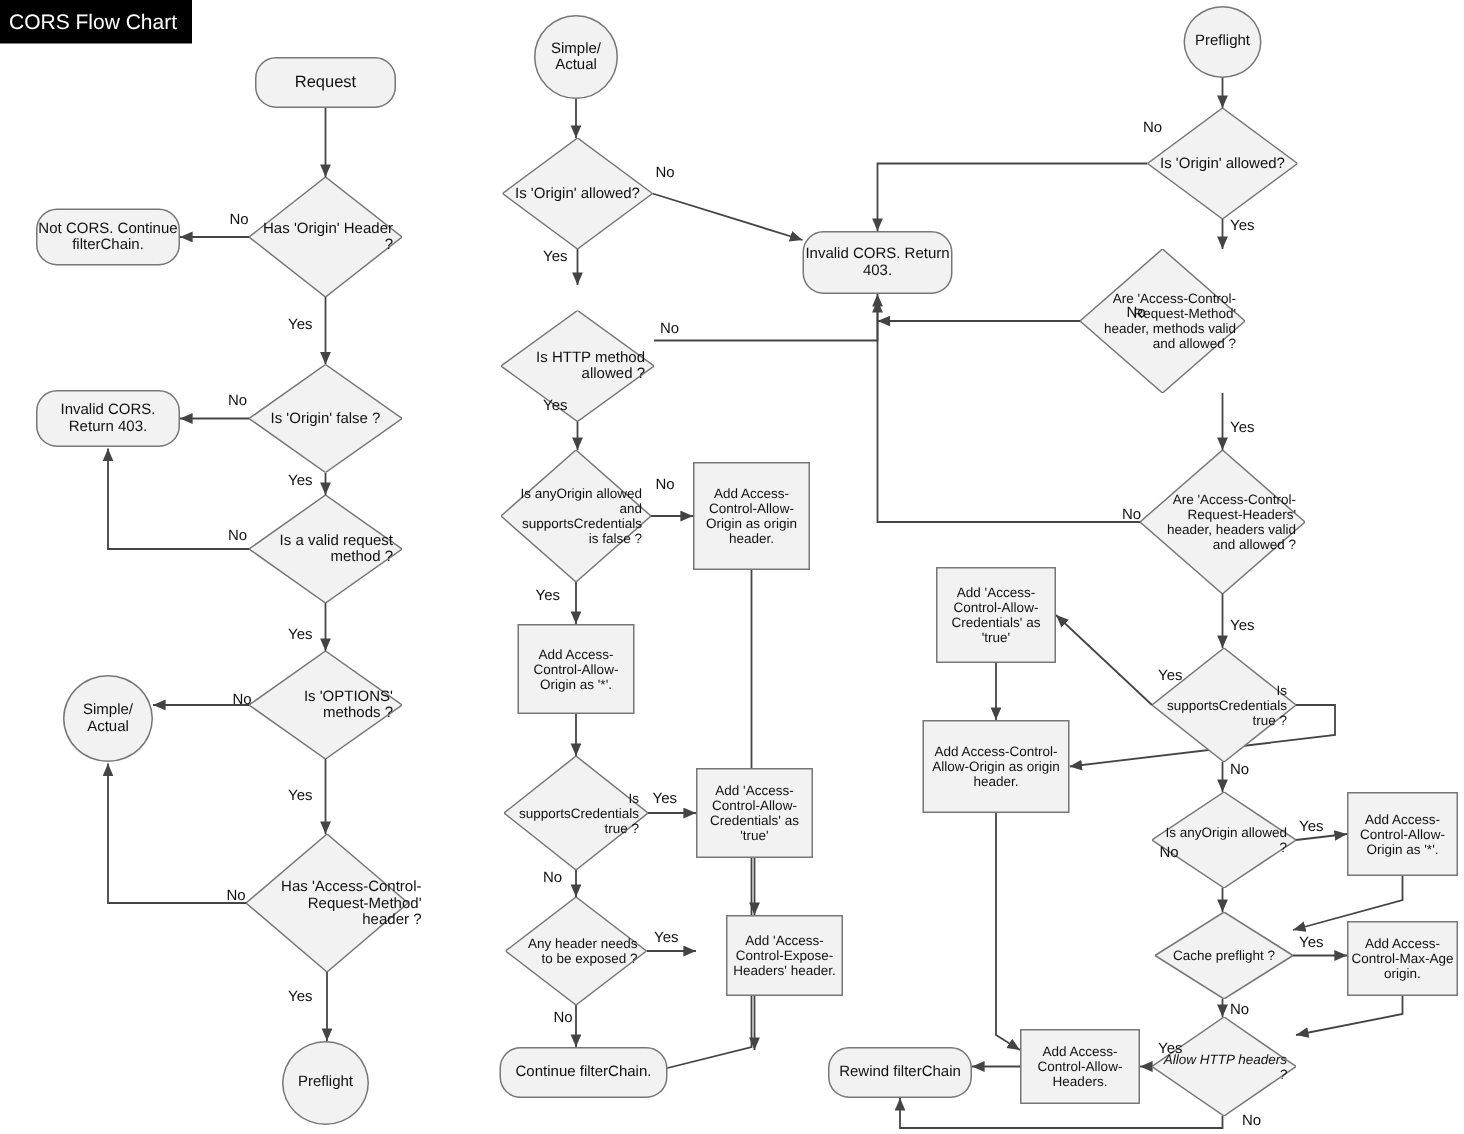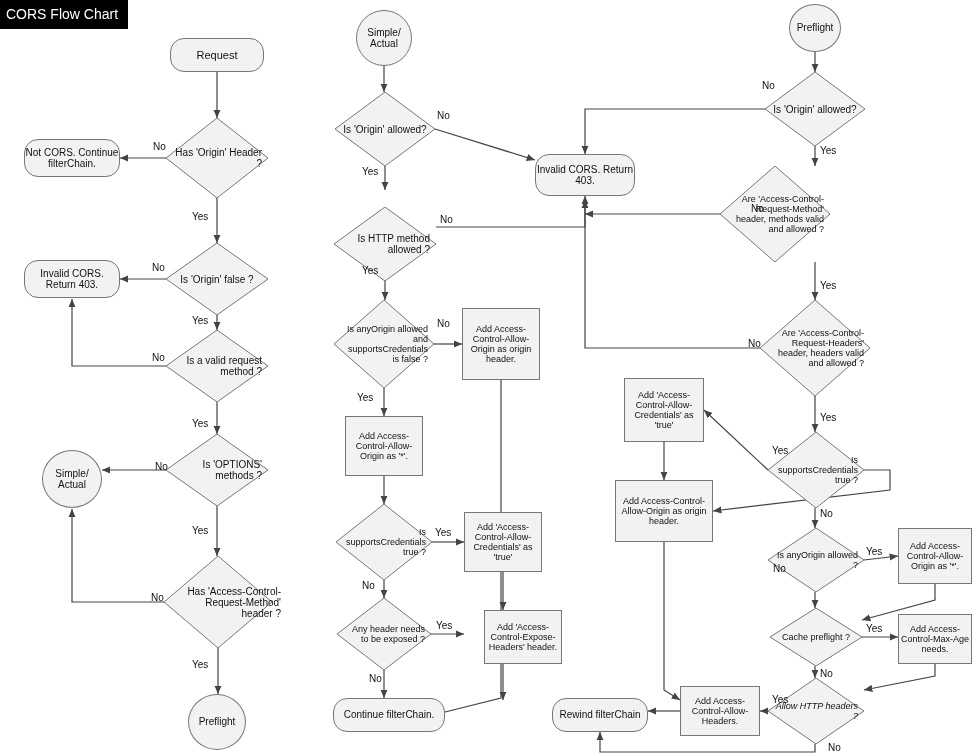--- a/index.html
+++ b/index.html
@@ -218,21 +218,21 @@
     <div class="node rect" style="left: 898px; top: 528px; width: 74px; height: 56px; font-size: 9px;">
       <span>Add Access-Control-Allow-Origin as '*'.</span>
     </div>
     <div class="diamond-wrap" style="left: 770px; top: 608px; width: 92px; height: 58px;">
       <svg class="dshape" viewBox="0 0 92 58">
         <polygon points="46,0 92,29 46,58 0,29" fill="#f2f2f2" stroke="#777777"></polygon>
       </svg>
       <div class="dlabel" style="font-size: 9px;">Cache preflight ?</div>
     </div>
     <div class="node rect" style="left: 898px; top: 614px; width: 74px; height: 50px; font-size: 9px;">
-      <span>Add Access-Control-Max-Age needs.</span>
+      <span>Add Access-Control-Max-Age origin.</span>
     </div>
     <div class="diamond-wrap" style="left: 768px; top: 678px; width: 96px; height: 66px; font-style: italic;">
       <svg class="dshape" viewBox="0 0 96 66">
         <polygon points="48,0 96,33 48,66 0,33" fill="#f2f2f2" stroke="#777777"></polygon>
       </svg>
       <div class="dlabel" style="font-size: 9px;">Allow HTTP headers ?</div>
     </div>
     <div class="node rect" style="left: 680px; top: 686px; width: 80px; height: 50px; font-size: 9px;">
       <span>Add Access-Control-Allow-Headers.</span>
     </div>

